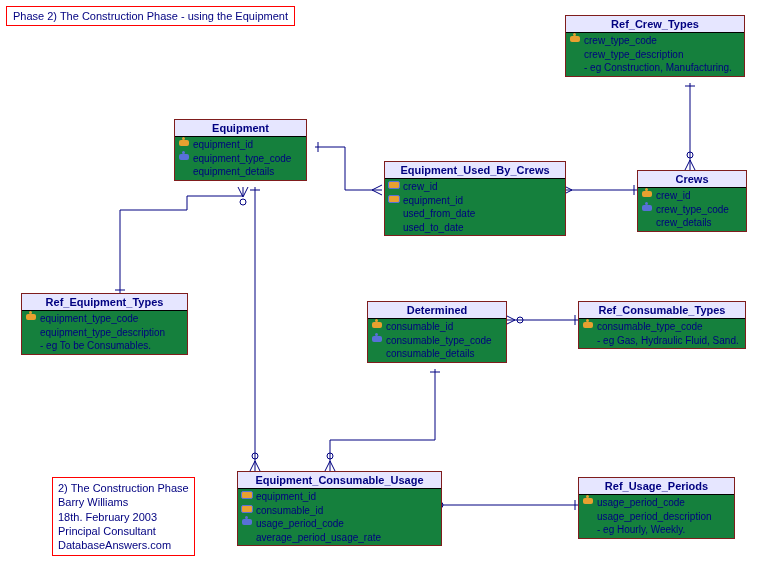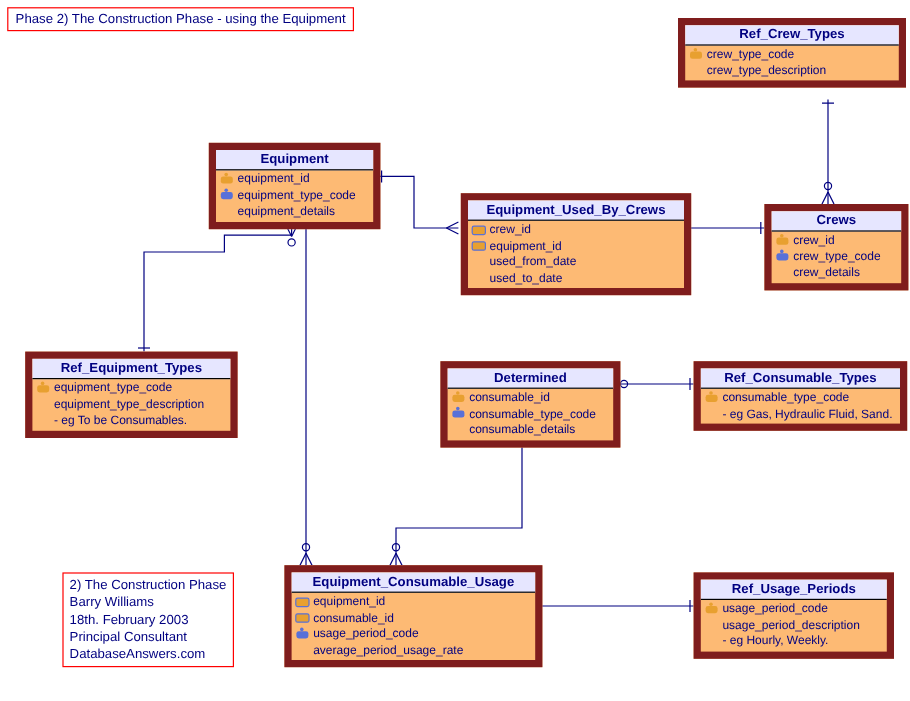--- a/index.html
+++ b/index.html
@@ -1,21 +1,21 @@
 <!DOCTYPE html>
 <html><head>
 <meta charset="utf-8">
 <style>
 body{margin:0;padding:0;font-family:Arial,Helvetica,sans-serif;font-size:10px;background:#fff;width:758px;height:584px;position:relative;color:#000}
 .title-box{position:absolute;border:1px solid red;padding:3px 6px;color:#000080;font-weight:normal;font-size:11px}
 .info-box{position:absolute;border:1px solid red;padding:3px 5px;color:#000080;font-size:11px;line-height:1.3}
-.entity{position:absolute;border:6px solid #7f1d1d;background:#fdba74}
+.entity{position:absolute;border:1px solid #7f1d1d;background:#15803d}
 .entity-head{background:#e6e6ff;border-bottom:1px solid #000;text-align:center;font-weight:bold;color:#000080;padding:2px 4px;font-size:11px}
 .entity-body{padding:1px 0}
-.row{display:flex;align-items:center;padding:0 3px;line-height:1.35}
+.row{display:flex;align-items:flex-start;padding:0 3px;line-height:1.35}
 .key{width:15px;height:10px;display:inline-block;flex-shrink:0;position:relative}
 .pk::before{content:'';position:absolute;width:10px;height:6px;background:#e8a030;border-radius:2px;top:2px;left:1px}
 .pk::after{content:'';position:absolute;width:3px;height:3px;background:#e8a030;border-radius:50%;top:-1px;left:4px}
 .fk::before{content:'';position:absolute;width:10px;height:6px;background:#5870d8;border-radius:2px;top:2px;left:1px}
 .fk::after{content:'';position:absolute;width:3px;height:3px;background:#5870d8;border-radius:50%;top:-1px;left:4px}
 .pf::before{content:'';position:absolute;width:10px;height:6px;background:#e8a030;border:1px solid #5870d8;border-radius:2px;top:1px;left:0}
 .col{color:#000080}
 .eg{color:#000080}
 svg.conn{position:absolute;top:0;left:0;width:758px;height:584px;pointer-events:none}
 svg.conn line,svg.conn polyline{stroke:#000080;stroke-width:1;fill:none}
@@ -104,20 +104,24 @@
   <div class="entity-head">Ref_Crew_Types</div>
   <div class="entity-body">
     <div class="row">
         <span class="key pk"></span>
         <span class="col">crew_type_code</span>
       </div>
     <div class="row">
         <span class="key"></span>
         <span class="col">crew_type_description</span>
       </div>
+    <div class="row">
+        <span class="key"></span>
+        <span class="eg">- eg Construction, Manufacturing.</span>
+      </div>
   </div>
 </div>
 
 <div class="entity" style="left:384px;top:161px;width:180px">
   <div class="entity-head">Equipment_Used_By_Crews</div>
   <div class="entity-body">
     <div class="row">
         <span class="key pf"></span>
         <span class="col">crew_id</span>
       </div>

